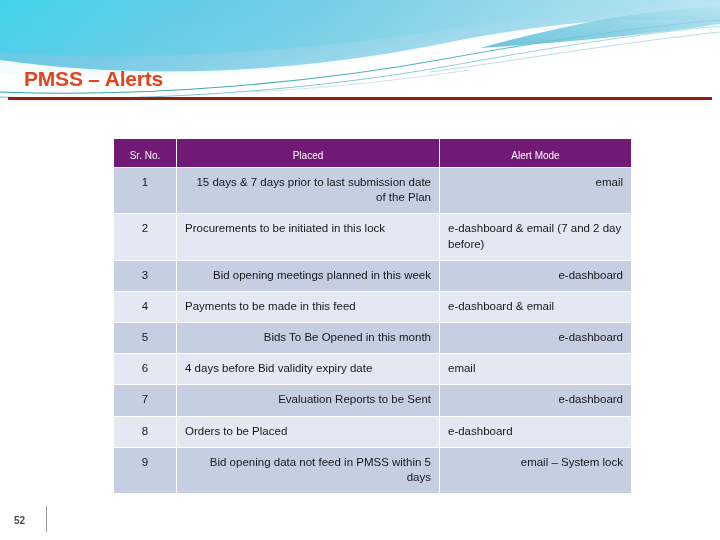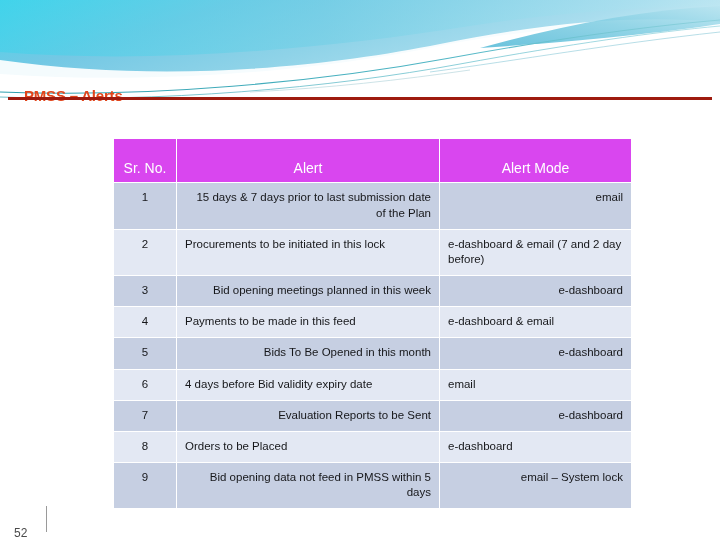--- a/index.html
+++ b/index.html
@@ -26,26 +26,25 @@
   }
   #header-graphic svg {
     display: block;
   }
 
   
   #slide-title {
     position: absolute;
     left: 24px;
     top: 67px;
-    font-size: 15px;
+    font-size: 21px;
     font-weight: bold;
     color: #E2451B;
     letter-spacing: -0.2px;
     white-space: nowrap;
-    margin-top: 20px;
   }
   #title-rule {
     position: absolute;
     left: 8px;
     top: 97px;
     width: 704px;
     height: 3px;
     background: #9E1B0E;
   }
 
@@ -61,26 +60,26 @@
     border-spacing: 1px 1px;
     width: 517px;
     table-layout: fixed;
     background: #ffffff;
   }
   table#alerts-table col.c-sr   { width: 62px; }
   table#alerts-table col.c-al   { width: 262px; }
   table#alerts-table col.c-mode { width: 191px; }
 
   table#alerts-table thead th {
-    background: #d946ef;
+    background: #701a75;
     color: #ffffff;
-    font-size: 14px;
+    font-size: 10px;
     font-weight: normal;
     text-align: center;
-    padding: 22px 4px 6px 4px;
+    padding: 11px 4px 6px 4px;
     line-height: 1.1;
     border: 0;
   }
 
   table#alerts-table tbody td {
     font-size: 11.5px;
     color: #16171a;
     padding: 7px 8px 8px 8px;
     vertical-align: top;
     line-height: 1.32;
@@ -91,23 +90,24 @@
     padding-left: 4px;
     padding-right: 4px;
   }
   tr.shade-dark  td { background: #C6CFE2; text-align: right; }
   tr.shade-light td { background: #E3E8F3; }
 
   
   #slide-number {
     position: absolute;
     left: 14px;
-    bottom: 0;
-    font-size: 12px;
+    bottom: 14px;
+    font-size: 10px;
     color: #4a4a4a;
+    font-weight: bold;
   }
   #footer-rule {
     position: absolute;
     left: 46px;
     bottom: 8px;
     width: 1px;
     height: 26px;
     background: #9a9a9a;
   }
 </style>
@@ -162,21 +162,21 @@
 <div id="alerts-table-wrap">
   <table id="alerts-table">
     <colgroup>
       <col class="c-sr">
       <col class="c-al">
       <col class="c-mode">
     </colgroup>
     <thead>
       <tr>
         <th>Sr. No.</th>
-        <th>Alert</th>
+        <th>Placed</th>
         <th>Alert Mode</th>
       </tr>
     </thead>
     <tbody id="alerts-body">
       <tr class="shade-dark">
         <td class="sr">1</td>
         <td>15 days &amp; 7 days prior to last submission date of the Plan</td>
         <td>email</td>
       </tr>
       <tr class="shade-light">

